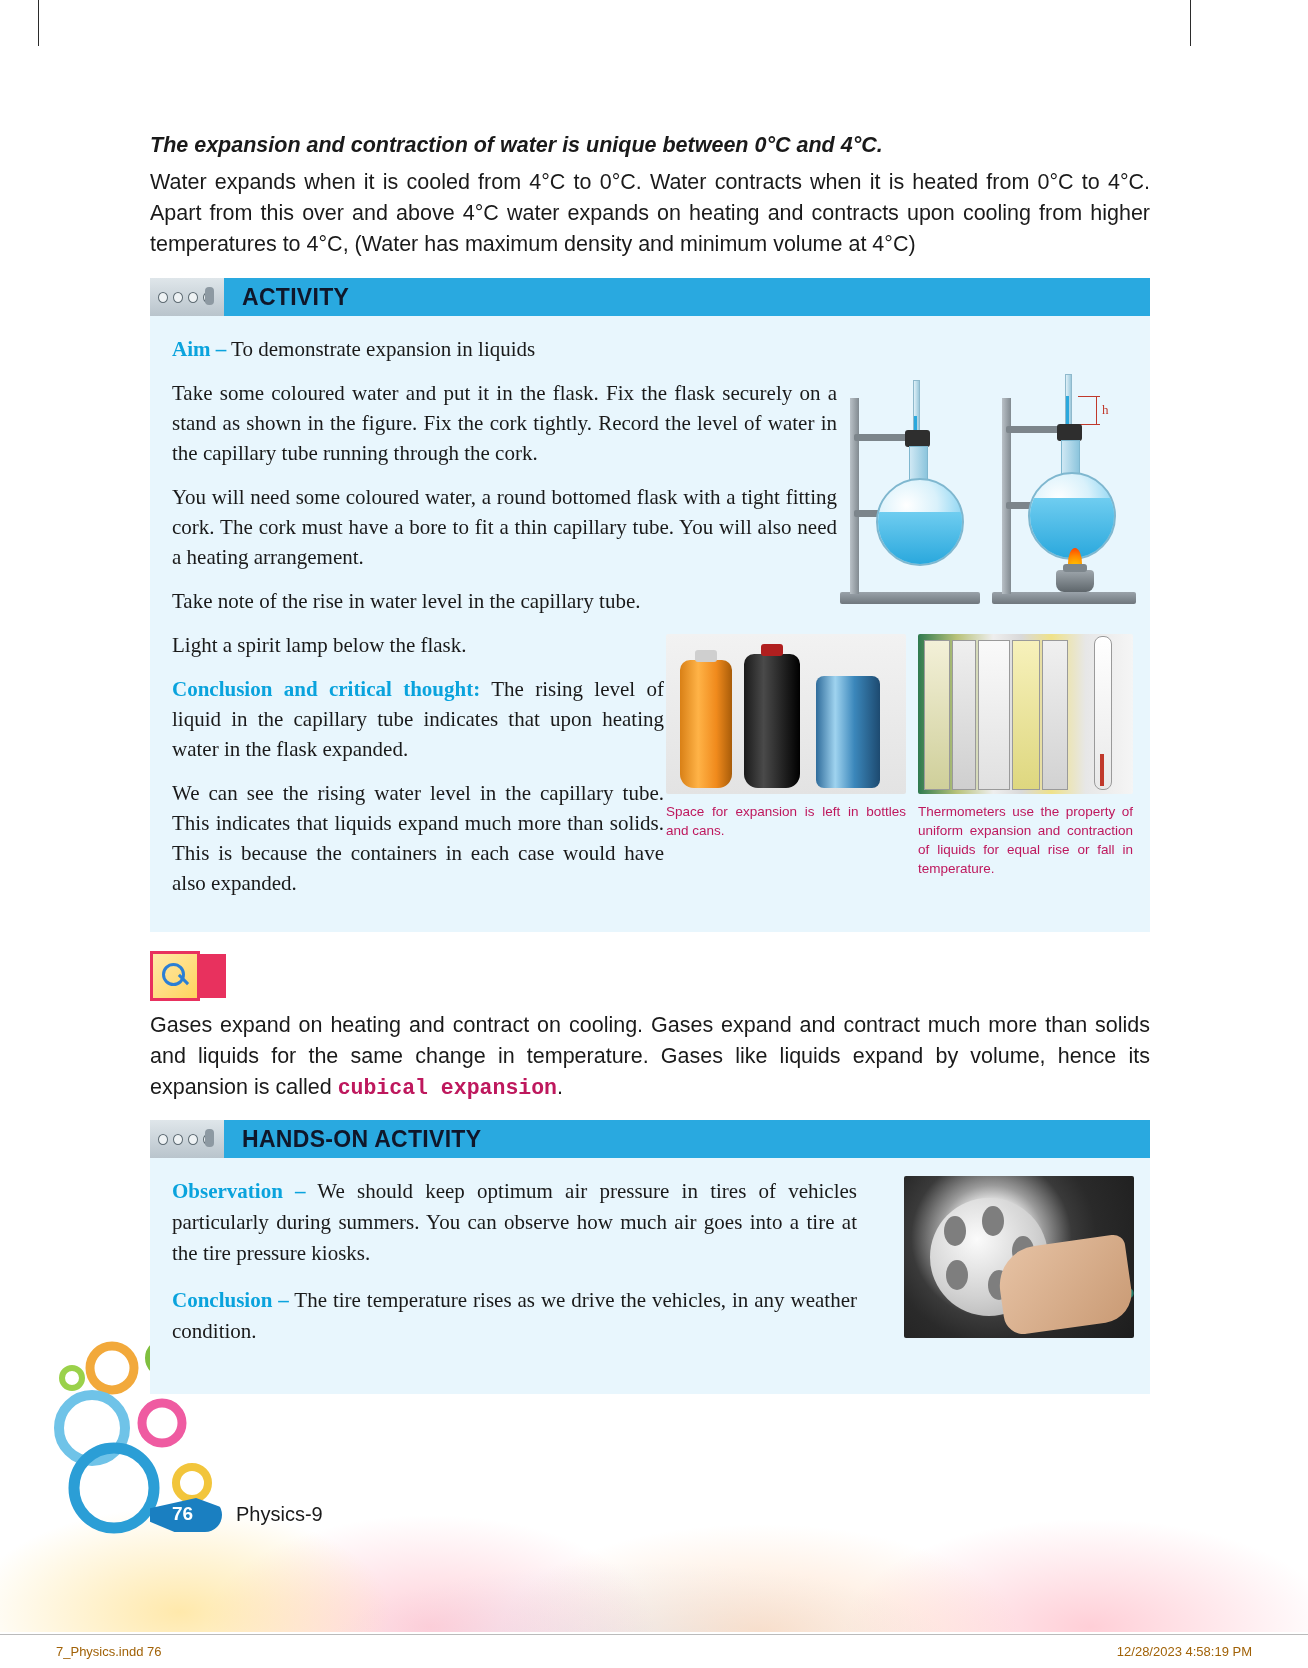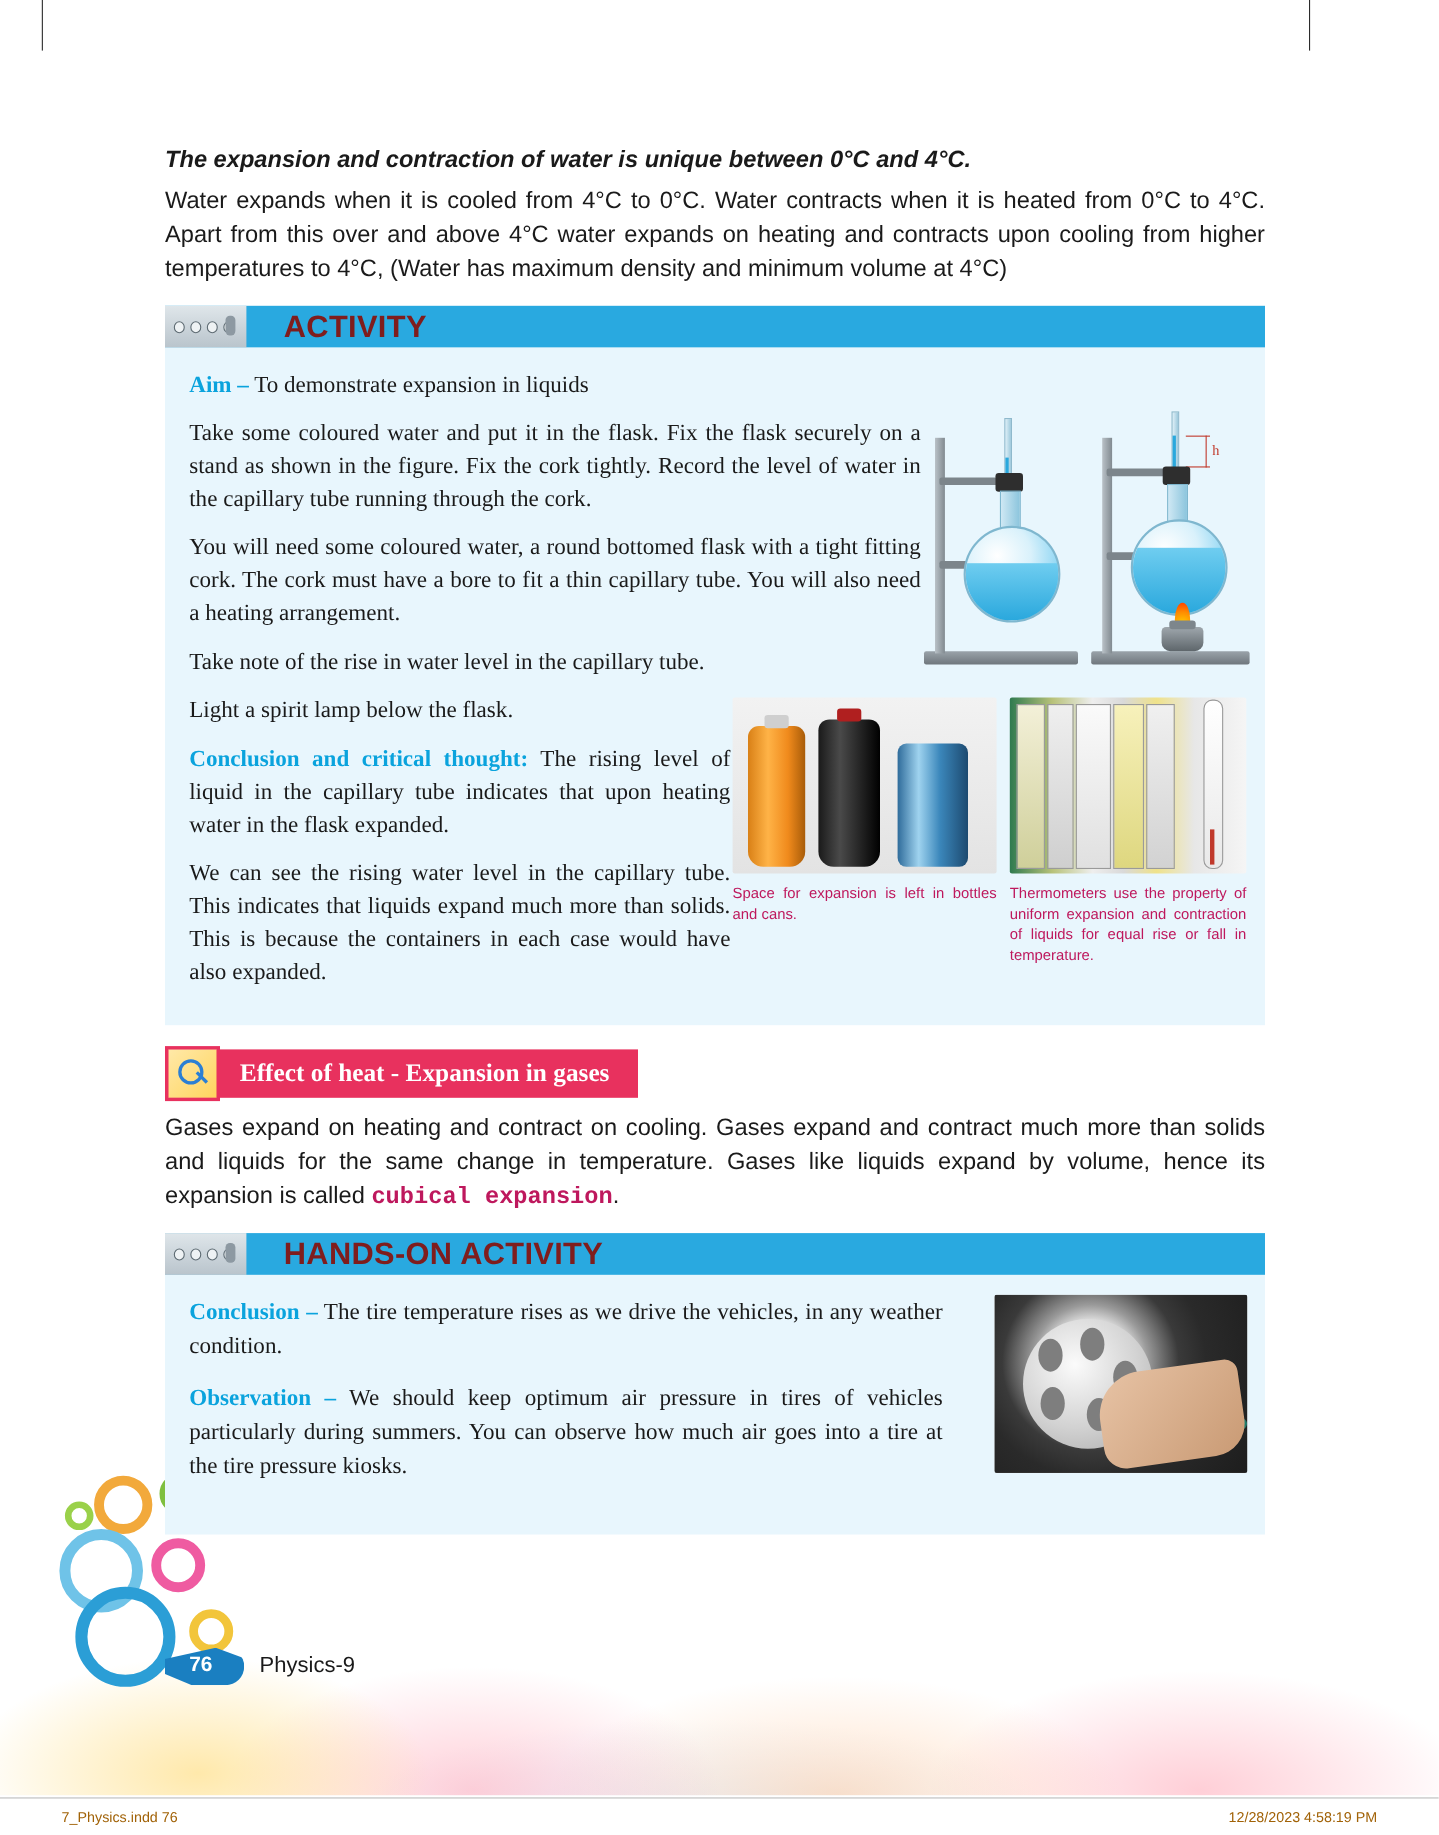--- a/index.html
+++ b/index.html
@@ -49,21 +49,21 @@
     position:relative;
   }
   .spiral{
     width:74px;height:38px;background:#c9d3da;position:relative;flex:0 0 74px;
     background:linear-gradient(180deg,#dfe6ea 0%, #b9c4cc 100%);
   }
   .spiral .dots{position:absolute;left:8px;top:14px;display:flex;gap:5px;}
   .spiral .dots i{width:8px;height:9px;border:1.6px solid #5d6a72;border-radius:50%;display:block;background:#eef2f4;}
   .spiral .clip{position:absolute;right:10px;top:9px;width:9px;height:18px;border-radius:4px;background:#8d99a2;}
   .act-title{
-    color:#7f1d1d;font-weight:bold;font-size:28px;letter-spacing:.3px;padding-left:34px;
+    color:#0f172a;font-weight:bold;font-size:23px;letter-spacing:.3px;padding-left:18px;
   }
   .act-body{background:#e8f6fd;padding:18px 22px 20px 22px;position:relative;}
   .act-body p{
     font-family:"Liberation Serif", serif;
     font-size:21px;line-height:30px;color:#1a1a1a;margin:0 0 14px 0;text-align:justify;
   }
   .lbl-blue{color:#0aa3dd;font-weight:bold;}
   .aim-row{margin-bottom:12px;}
   .txt-col{width:665px;}
   .txt-col-narrow{width:492px;}
@@ -290,21 +290,20 @@
           <span class="lbl-blue">Conclusion and critical thought:</span><span> The rising level of liquid in the capillary tube indicates that upon heating water in the flask expanded.</span>
         </p>
         <p class="txt-col-narrow">We can see the rising water level in the capillary tube. This indicates that liquids expand much more than solids. This is because the containers in each case would have also expanded.</p>
 
       </div>
     </div>
 
     <div class="ribbon-wrap">
       <div class="ribbon">
         <div class="ribbon-icon"></div>
-        <div class="ribbon-title">Effect of heat - Expansion in gases</div>
       </div>
     </div>
 
     <p class="body" style="margin-top:12px;"><span>Gases expand on heating and contract on cooling. Gases expand and contract much more than solids and liquids for the same change in temperature. Gases like liquids expand by volume, hence its expansion is called </span><span class="kw-pink">cubical expansion</span><span>.</span></p>
 
     <div class="act-wrap" style="margin-top:16px;">
       <div class="act-header">
         <div class="spiral">
           <div class="dots">
               <i></i>
@@ -322,24 +321,24 @@
             <i style="left:14px;top:18px;"></i>
             <i style="left:52px;top:8px;"></i>
             <i style="left:82px;top:38px;"></i>
             <i style="left:58px;top:72px;"></i>
             <i style="left:16px;top:62px;"></i>
           </div>
           <div class="hose"></div>
           <div class="hand"></div>
         </div>
         <p>
-          <span class="lbl-blue">Conclusion –</span><span> The tire temperature rises as we drive the vehicles, in any weather condition.</span>
+          <span class="lbl-blue">Observation –</span><span> We should keep optimum air pressure in tires of vehicles particularly during summers. You can observe how much air goes into a tire at the tire pressure kiosks.</span>
         </p>
         <p>
-          <span class="lbl-blue">Observation –</span><span> We should keep optimum air pressure in tires of vehicles particularly during summers. You can observe how much air goes into a tire at the tire pressure kiosks.</span>
+          <span class="lbl-blue">Conclusion –</span><span> The tire temperature rises as we drive the vehicles, in any weather condition.</span>
         </p>
       </div>
     </div>
 
   </div>
 
   <div class="footer">
     <div class="page-badge">
       <div class="swoosh"></div>
       <div class="page-num">76</div>

